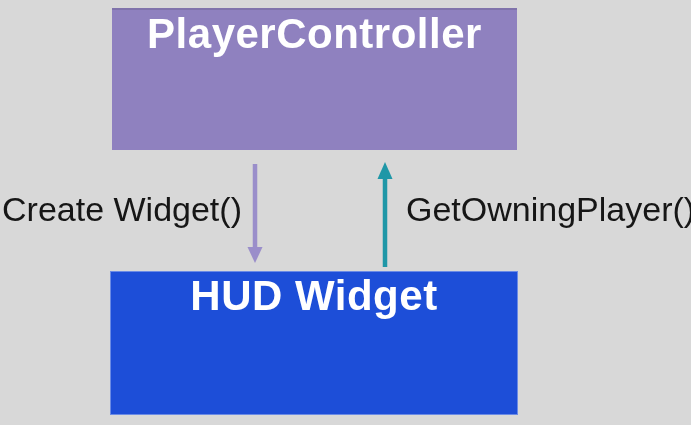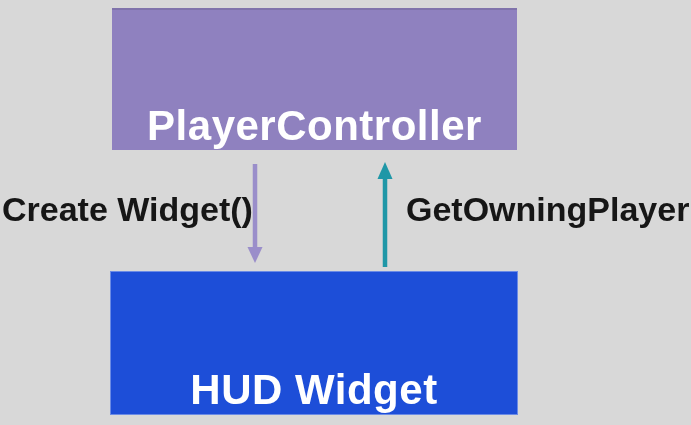--- a/index.html
+++ b/index.html
@@ -10,21 +10,21 @@
   .canvas {
     position: relative;
     width: 691px;
     height: 425px;
     overflow: hidden;
     background: #d8d8d8;
   }
   .node {
     position: absolute;
     display: flex;
-    align-items: flex-end;
+    align-items: flex-start;
     justify-content: center;
     font-weight: 700;
     font-size: 42px;
     letter-spacing: 0.5px;
     box-sizing: border-box;
   }
   .node-player-controller {
     left: 112px;
     top: 8px;
     width: 405px;
@@ -35,21 +35,21 @@
     left: 110px;
     top: 271px;
     width: 408px;
     height: 144px;
     border: 1px solid rgba(255,255,255,0.35);
   }
   .edge-label {
     position: absolute;
     top: 191px;
     font-size: 34px;
-    font-weight: 700;
+    font-weight: 400;
     line-height: 36px;
     white-space: nowrap;
   }
   .edge-label-create {
     left: 2px;
   }
   .edge-label-getowning {
     left: 406px;
   }
   .arrow {

